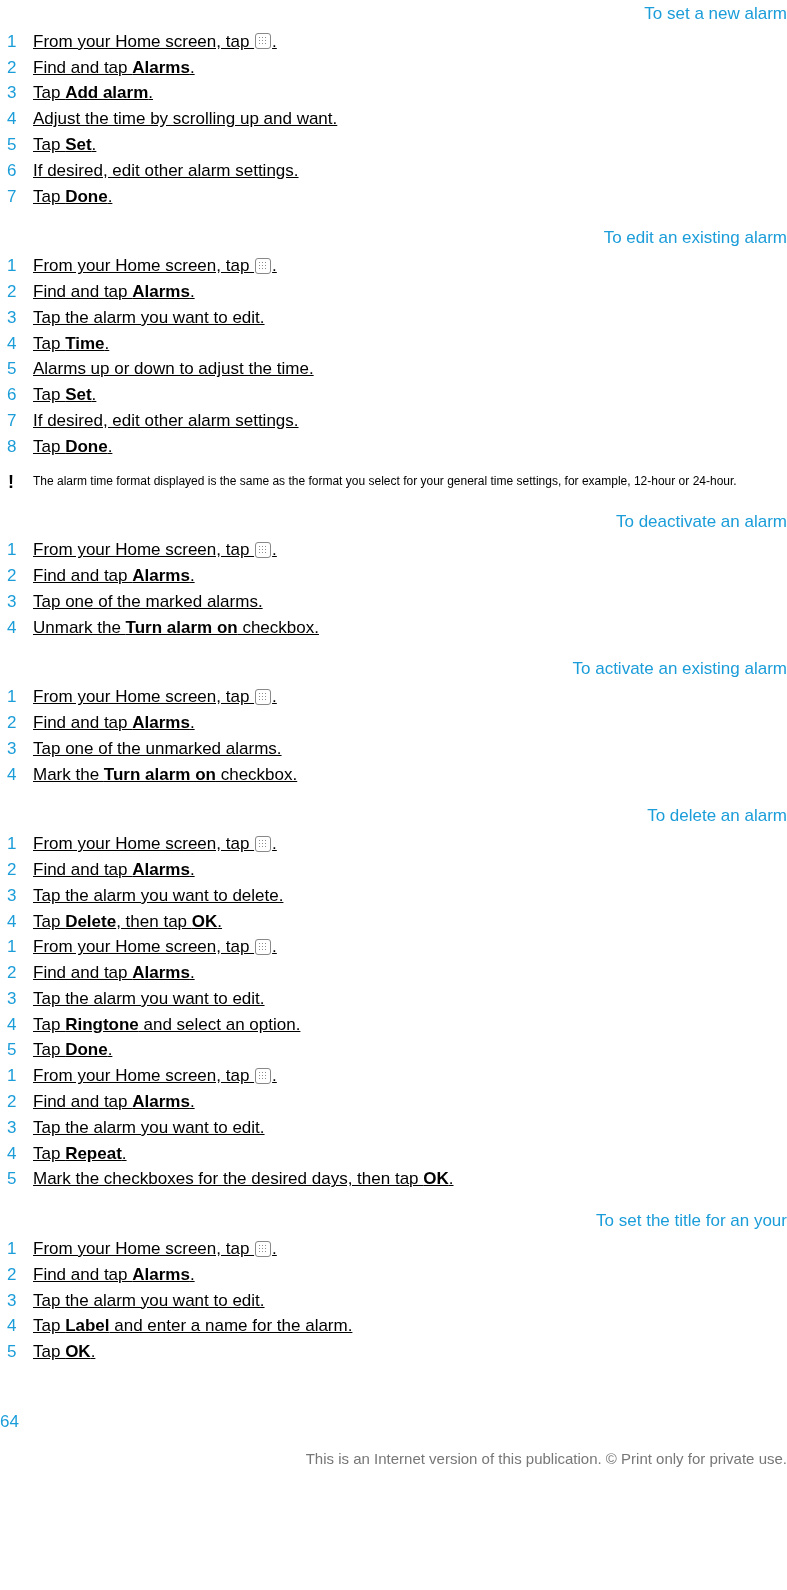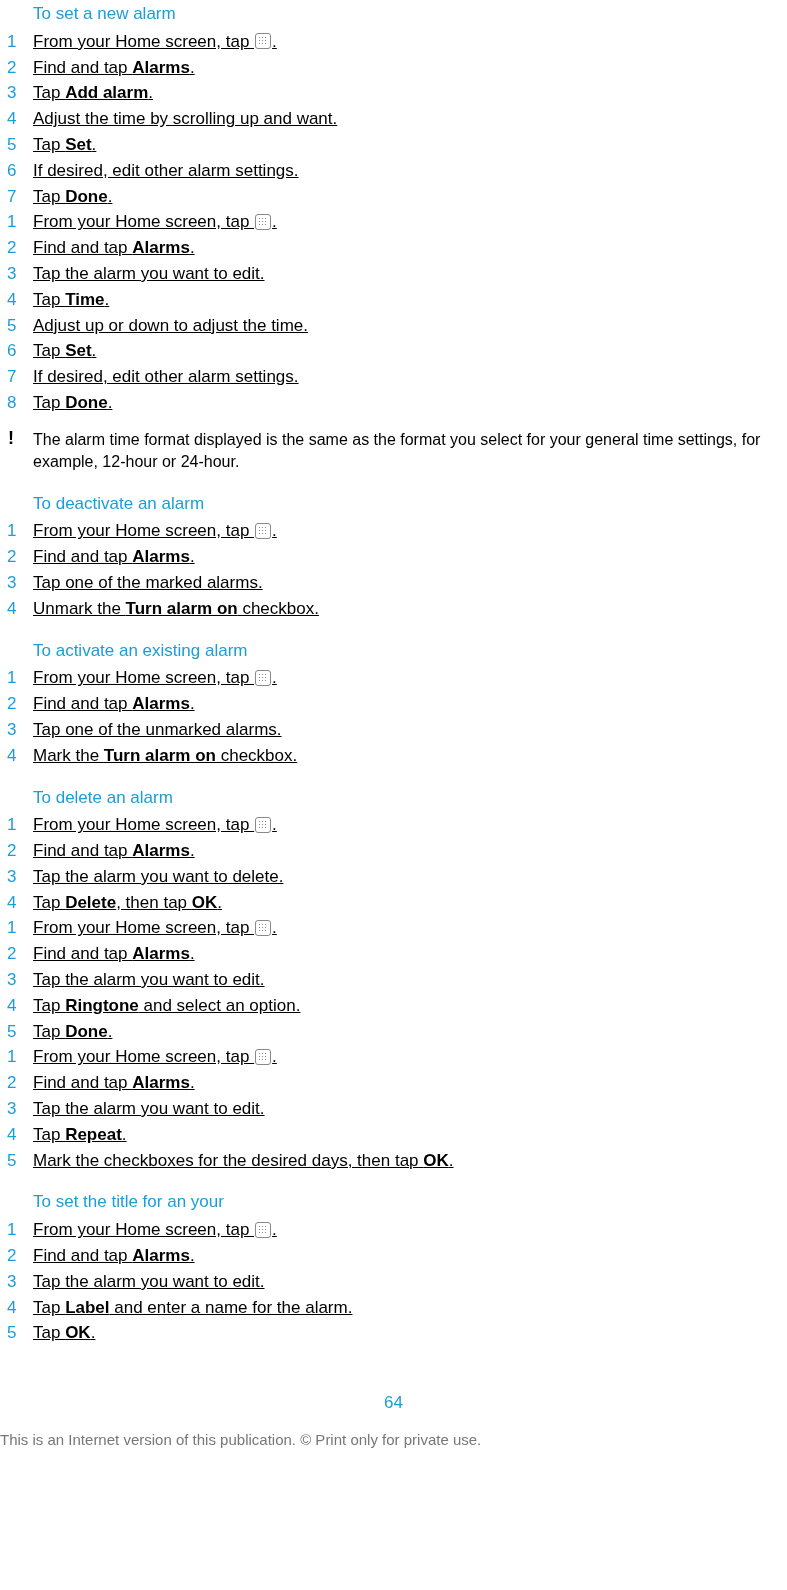--- a/index.html
+++ b/index.html
@@ -11,20 +11,21 @@
       width: 787px;
       line-height: 1.4;
     }
     .section-heading {
       color: #1b9dd9;
       font-size: 17px;
       font-weight: normal;
       margin-left: 33px;
       margin-top: 18px;
       margin-bottom: 4px;
+      text-align: right;
     }
     .section-heading.first {
       margin-top: 0;
       padding-top: 2px;
     }
     .step-row {
       display: flex;
       align-items: flex-start;
       margin-bottom: 2px;
     }
@@ -85,31 +86,30 @@
       width: 33px;
       text-align: left;
       padding-left: 8px;
       flex-shrink: 0;
       font-size: 18px;
       line-height: 1.1;
       font-weight: bold;
     }
     .note-text {
       flex: 1;
-      font-size: 16px;
+      font-size: 12px;
       padding-right: 15px;
     }
     .page-number {
-      text-align: center;
       color: #1b9dd9;
       font-size: 17px;
       margin-top: 46px;
     }
     .footer-text {
-      text-align: left;
+      text-align: right;
       color: #777;
       font-size: 15px;
       margin-top: 14px;
       padding-bottom: 6px;
     }
   </style>
 </head>
 <body>
 
 <div id="content">
@@ -135,39 +135,40 @@
       <span class="step-text">Tap <span class="bold">Set</span>.</span>
     </div>
     <div class="step-row">
       <span class="step-num">6</span>
       <span class="step-text">If desired, edit other alarm settings.</span>
     </div>
     <div class="step-row">
       <span class="step-num">7</span>
       <span class="step-text">Tap <span class="bold">Done</span>.</span>
     </div>
+    <div class="section-heading">To edit an existing alarm</div>
     <div class="step-row">
       <span class="step-num">1</span>
       <span class="step-text">From your Home screen, tap <span class="apps-icon"></span>.</span>
     </div>
     <div class="step-row">
       <span class="step-num">2</span>
       <span class="step-text">Find and tap <span class="bold">Alarms</span>.</span>
     </div>
     <div class="step-row">
       <span class="step-num">3</span>
       <span class="step-text">Tap the alarm you want to edit.</span>
     </div>
     <div class="step-row">
       <span class="step-num">4</span>
       <span class="step-text">Tap <span class="bold">Time</span>.</span>
     </div>
     <div class="step-row">
       <span class="step-num">5</span>
-      <span class="step-text">Adjust up or down to adjust the time.</span>
+      <span class="step-text">Alarms up or down to adjust the time.</span>
     </div>
     <div class="step-row">
       <span class="step-num">6</span>
       <span class="step-text">Tap <span class="bold">Set</span>.</span>
     </div>
     <div class="step-row">
       <span class="step-num">7</span>
       <span class="step-text">If desired, edit other alarm settings.</span>
     </div>
     <div class="step-row">

